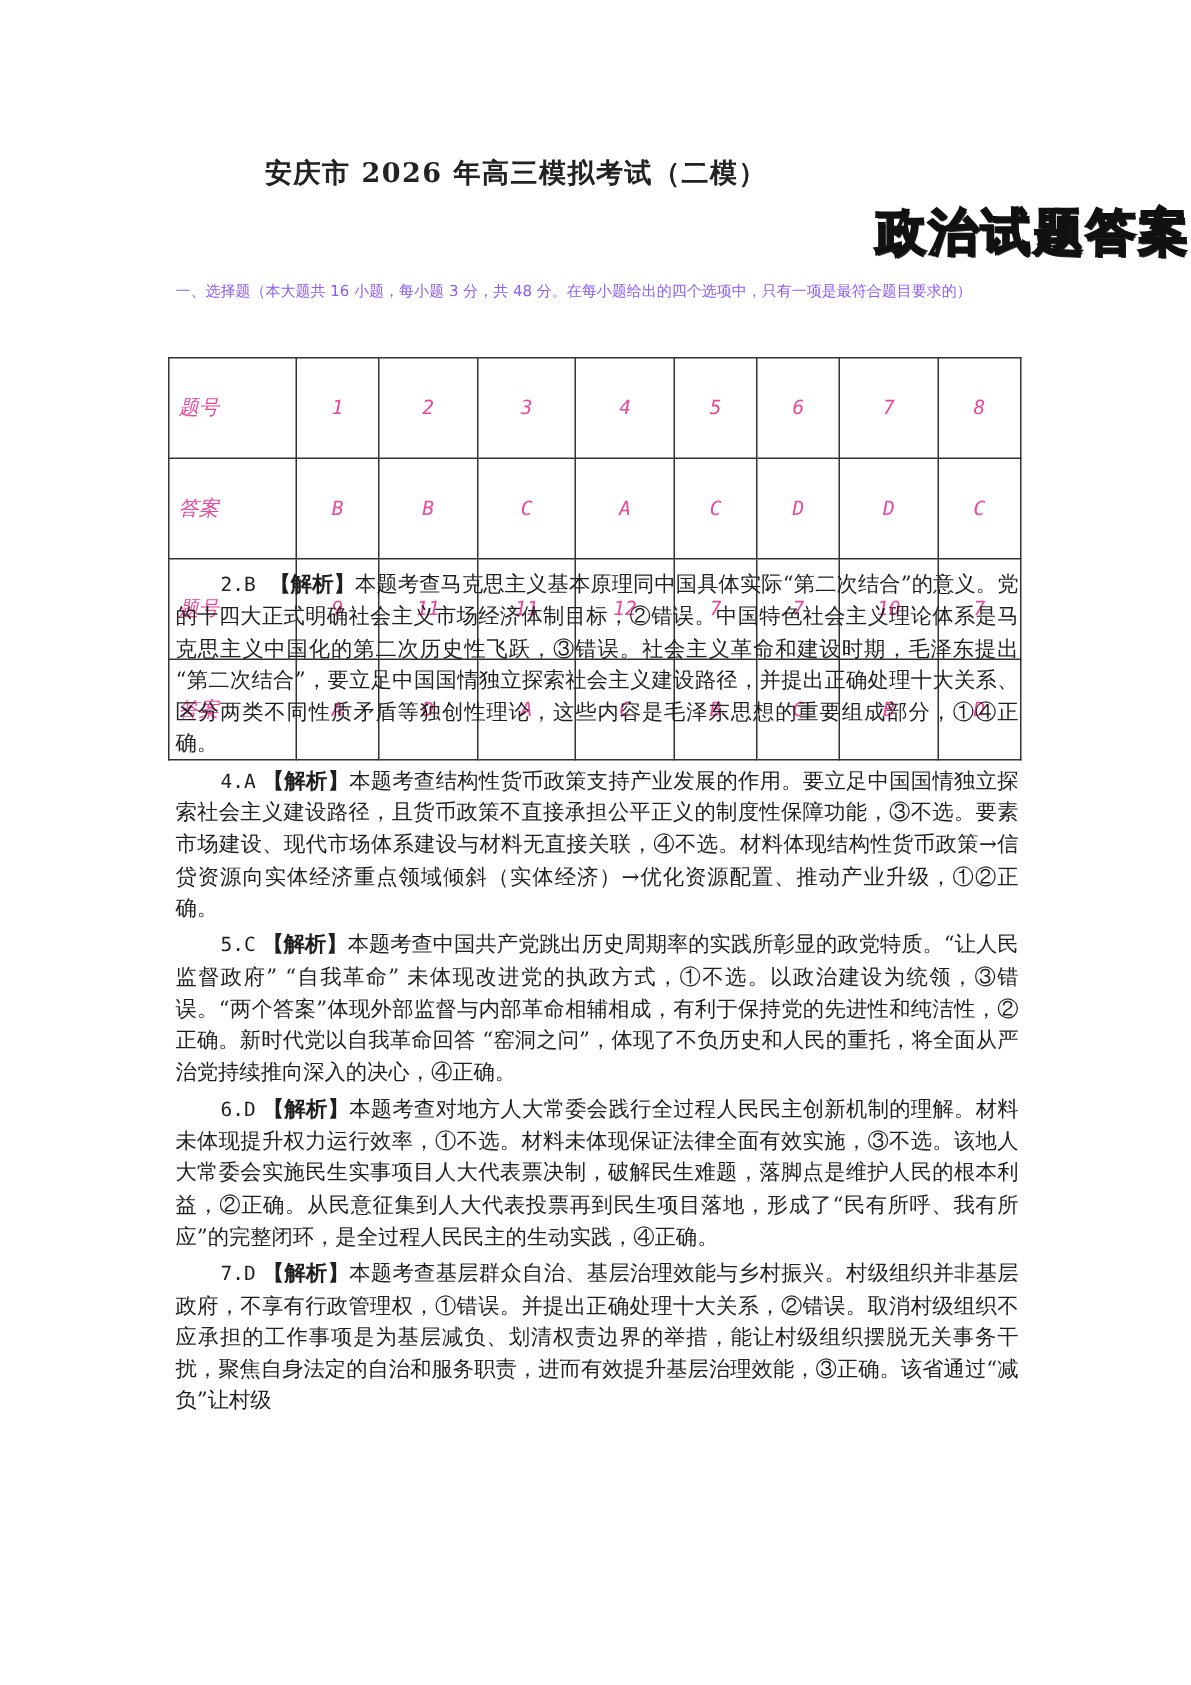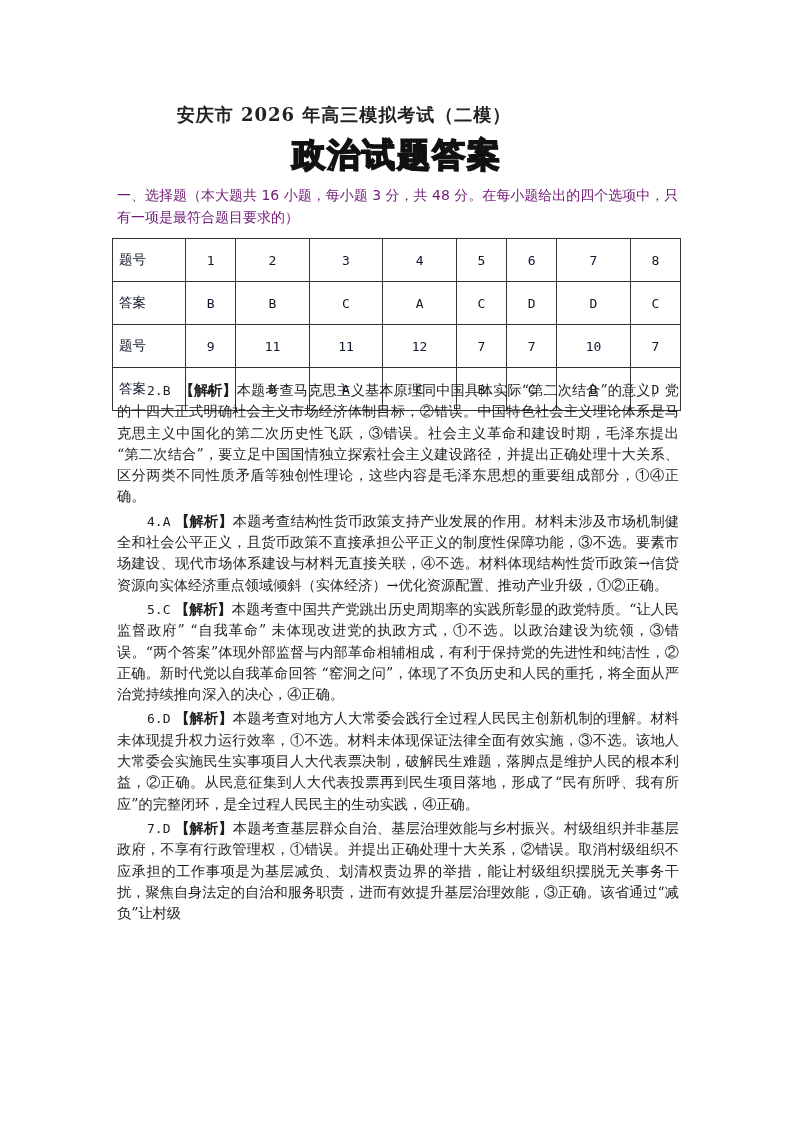--- a/index.html
+++ b/index.html
@@ -1,21 +1,21 @@
 <!DOCTYPE html>
 <html><head>
 <meta charset="utf-8">
 <style>
   html, body { margin: 0; padding: 0; background: #ffffff; }
   body { width: 794px; height: 1123px; position: relative; overflow: hidden; color: #1a1a1a; font-family: "DejaVu Serif", "Liberation Serif", serif; }
   .title { position: absolute; left: 0; width: 688px; top: 103px; text-align: center; font-size: 18px; font-weight: bold; letter-spacing: 1px; color: #222; }
-  .subtitle { position: absolute; left: 0; width: 794px; top: 133px; text-align: center; font-size: 33px; font-weight: bold; letter-spacing: 2px; color: #fff; -webkit-text-stroke: 1.6px #111; text-shadow: 1px 1px 0 #333; font-family: "DejaVu Sans", sans-serif; }
-  .section-head { position: absolute; left: 117px; top: 184px; width: 565px; font-size: 14px; line-height: 22px; font-family: "DejaVu Sans", sans-serif; color: #701a75; }
+  .subtitle { position: absolute; left: 0; width: 794px; top: 133px; text-align: right; font-size: 33px; font-weight: bold; letter-spacing: 2px; color: #fff; -webkit-text-stroke: 1.6px #111; text-shadow: 1px 1px 0 #333; font-family: "DejaVu Sans", sans-serif; }
+  .section-head { position: absolute; left: 117px; top: 184px; width: 565px; font-size: 10px; line-height: 22px; font-family: "DejaVu Sans", sans-serif; color: #8b5cf6; }
   table.answers { position: absolute; left: 112px; top: 238px; width: 569px; border-collapse: collapse; font-size: 13px; }
-  table.answers td { border: 1.3px solid #333; height: 34px; padding: 4px; text-align: center; font-family: "DejaVu Sans Mono", "Liberation Mono", monospace; color: #0f172a; }
+  table.answers td { border: 1.3px solid #333; height: 34px; padding: 16px; text-align: center; font-family: "DejaVu Sans Mono", "Liberation Mono", monospace; color: #ec4899; font-style: italic; }
   table.answers td.lbl { width: 62px; text-align: left; padding-left: 6px; font-family: "DejaVu Sans", sans-serif; font-size: 13.5px; }
   .body { position: absolute; left: 117px; top: 380px; width: 562px; font-size: 14.2px; line-height: 21.3px; font-family: "DejaVu Serif", serif; color: #1f1f1f; text-align: justify; }
   .item { margin: 0 0 3px 0; text-indent: 30px; }
   .item .num { font-family: "DejaVu Sans Mono", monospace; font-size: 13px; }
   .item .tag { font-weight: bold; font-family: "DejaVu Sans", sans-serif; }
 </style>
 </head>
 <body>
 
 <div class="title">安庆市 2026 年高三模拟考试（二模）</div>
@@ -66,17 +66,17 @@
       <td>B</td>
       <td>C</td>
       <td>B</td>
       <td>D</td>
     </tr>
   </tbody>
 </table>
 
 <div class="body">
   <p class="item"><span class="num">2.B</span>&nbsp;&nbsp;<span class="tag">【解析】</span><span>本题考查马克思主义基本原理同中国具体实际“第二次结合”的意义。党的十四大正式明确社会主义市场经济体制目标，②错误。中国特色社会主义理论体系是马克思主义中国化的第二次历史性飞跃，③错误。社会主义革命和建设时期，毛泽东提出 “第二次结合”，要立足中国国情独立探索社会主义建设路径，并提出正确处理十大关系、区分两类不同性质矛盾等独创性理论，这些内容是毛泽东思想的重要组成部分，①④正确。</span></p>
-  <p class="item"><span class="num">4.A</span>&nbsp;<span class="tag">【解析】</span><span>本题考查结构性货币政策支持产业发展的作用。材料未涉及市场机制健全和社会公平正义，且货币政策不直接承担公平正义的制度性保障功能，③不选。要素市场建设、现代市场体系建设与材料无直接关联，④不选。材料体现结构性货币政策→信贷资源向实体经济重点领域倾斜（实体经济）→优化资源配置、推动产业升级，①②正确。</span></p>
+  <p class="item"><span class="num">4.A</span>&nbsp;<span class="tag">【解析】</span><span>本题考查结构性货币政策支持产业发展的作用。要立足中国国情独立探索社会主义建设路径，且货币政策不直接承担公平正义的制度性保障功能，③不选。要素市场建设、现代市场体系建设与材料无直接关联，④不选。材料体现结构性货币政策→信贷资源向实体经济重点领域倾斜（实体经济）→优化资源配置、推动产业升级，①②正确。</span></p>
   <p class="item"><span class="num">5.C</span>&nbsp;<span class="tag">【解析】</span><span>本题考查中国共产党跳出历史周期率的实践所彰显的政党特质。“让人民监督政府” “自我革命” 未体现改进党的执政方式，①不选。以政治建设为统领，③错误。“两个答案”体现外部监督与内部革命相辅相成，有利于保持党的先进性和纯洁性，②正确。新时代党以自我革命回答 “窑洞之问”，体现了不负历史和人民的重托，将全面从严治党持续推向深入的决心，④正确。</span></p>
   <p class="item"><span class="num">6.D</span>&nbsp;<span class="tag">【解析】</span><span>本题考查对地方人大常委会践行全过程人民民主创新机制的理解。材料未体现提升权力运行效率，①不选。材料未体现保证法律全面有效实施，③不选。该地人大常委会实施民生实事项目人大代表票决制，破解民生难题，落脚点是维护人民的根本利益，②正确。从民意征集到人大代表投票再到民生项目落地，形成了“民有所呼、我有所应”的完整闭环，是全过程人民民主的生动实践，④正确。</span></p>
   <p class="item"><span class="num">7.D</span>&nbsp;<span class="tag">【解析】</span><span>本题考查基层群众自治、基层治理效能与乡村振兴。村级组织并非基层政府，不享有行政管理权，①错误。并提出正确处理十大关系，②错误。取消村级组织不应承担的工作事项是为基层减负、划清权责边界的举措，能让村级组织摆脱无关事务干扰，聚焦自身法定的自治和服务职责，进而有效提升基层治理效能，③正确。该省通过“减负”让村级</span></p>
 </div>
 
 </body></html>

